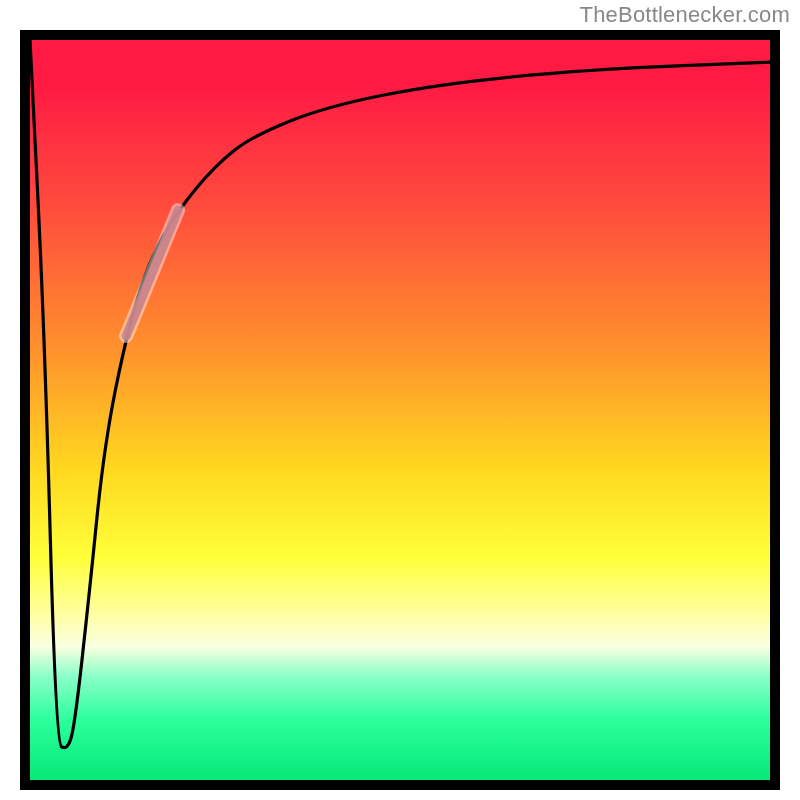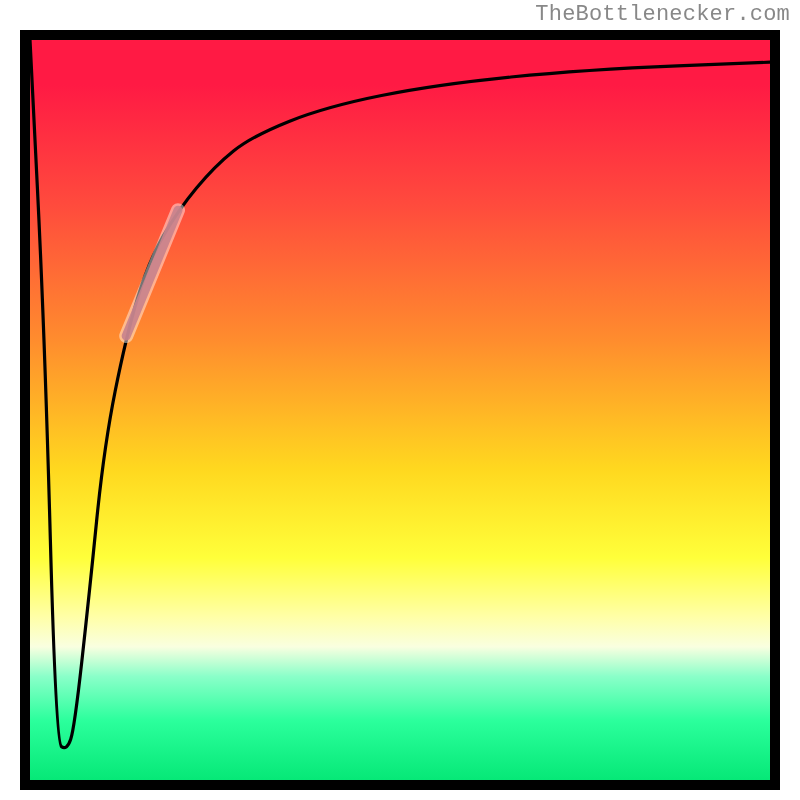--- a/index.html
+++ b/index.html
@@ -13,21 +13,21 @@
     width: 800px;
     height: 800px;
     margin: 0;
   }
   .attribution {
     position: absolute;
     top: 2px;
     right: 10px;
     color: #888;
     font-size: 22px;
-    font-family: Liberation Mono, monospace;
+    font-family: Liberation Sans, sans-serif;
     letter-spacing: 0.2px;
   }
   .plot {
     position: absolute;
     left: 20px;
     top: 30px;
     width: 760px;
     height: 760px;
     box-sizing: border-box;
     border: 10px solid #000;

